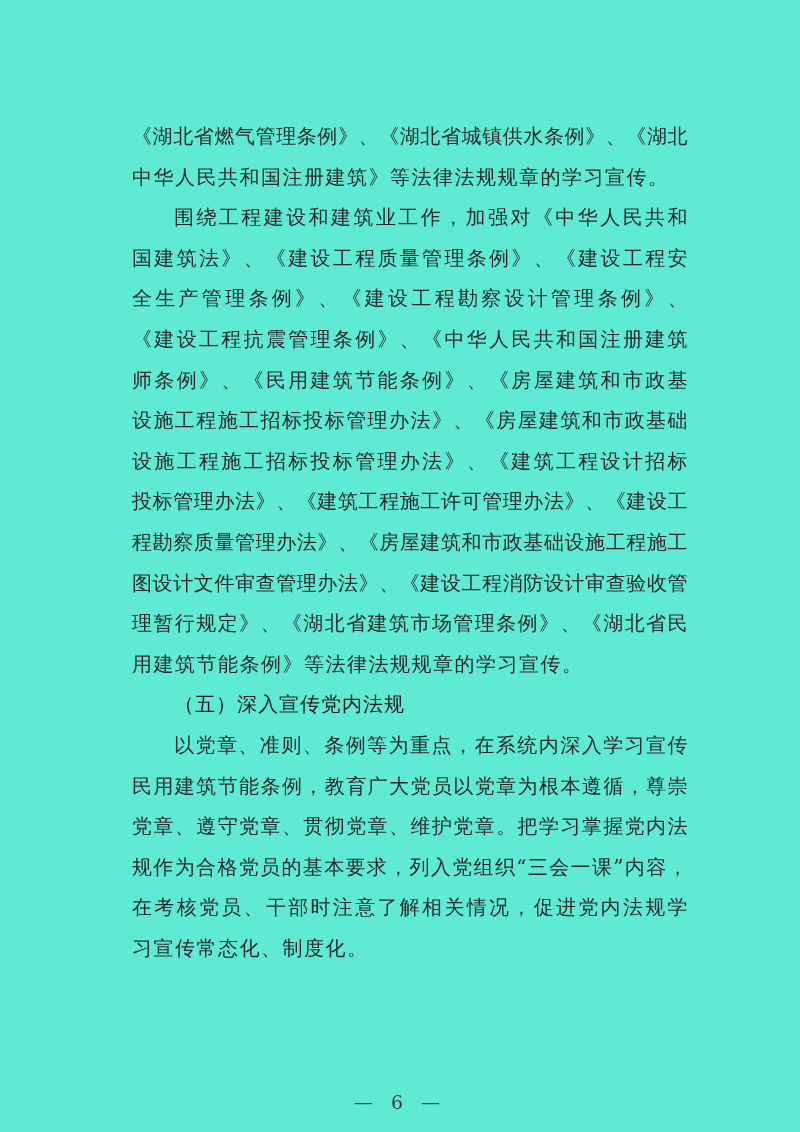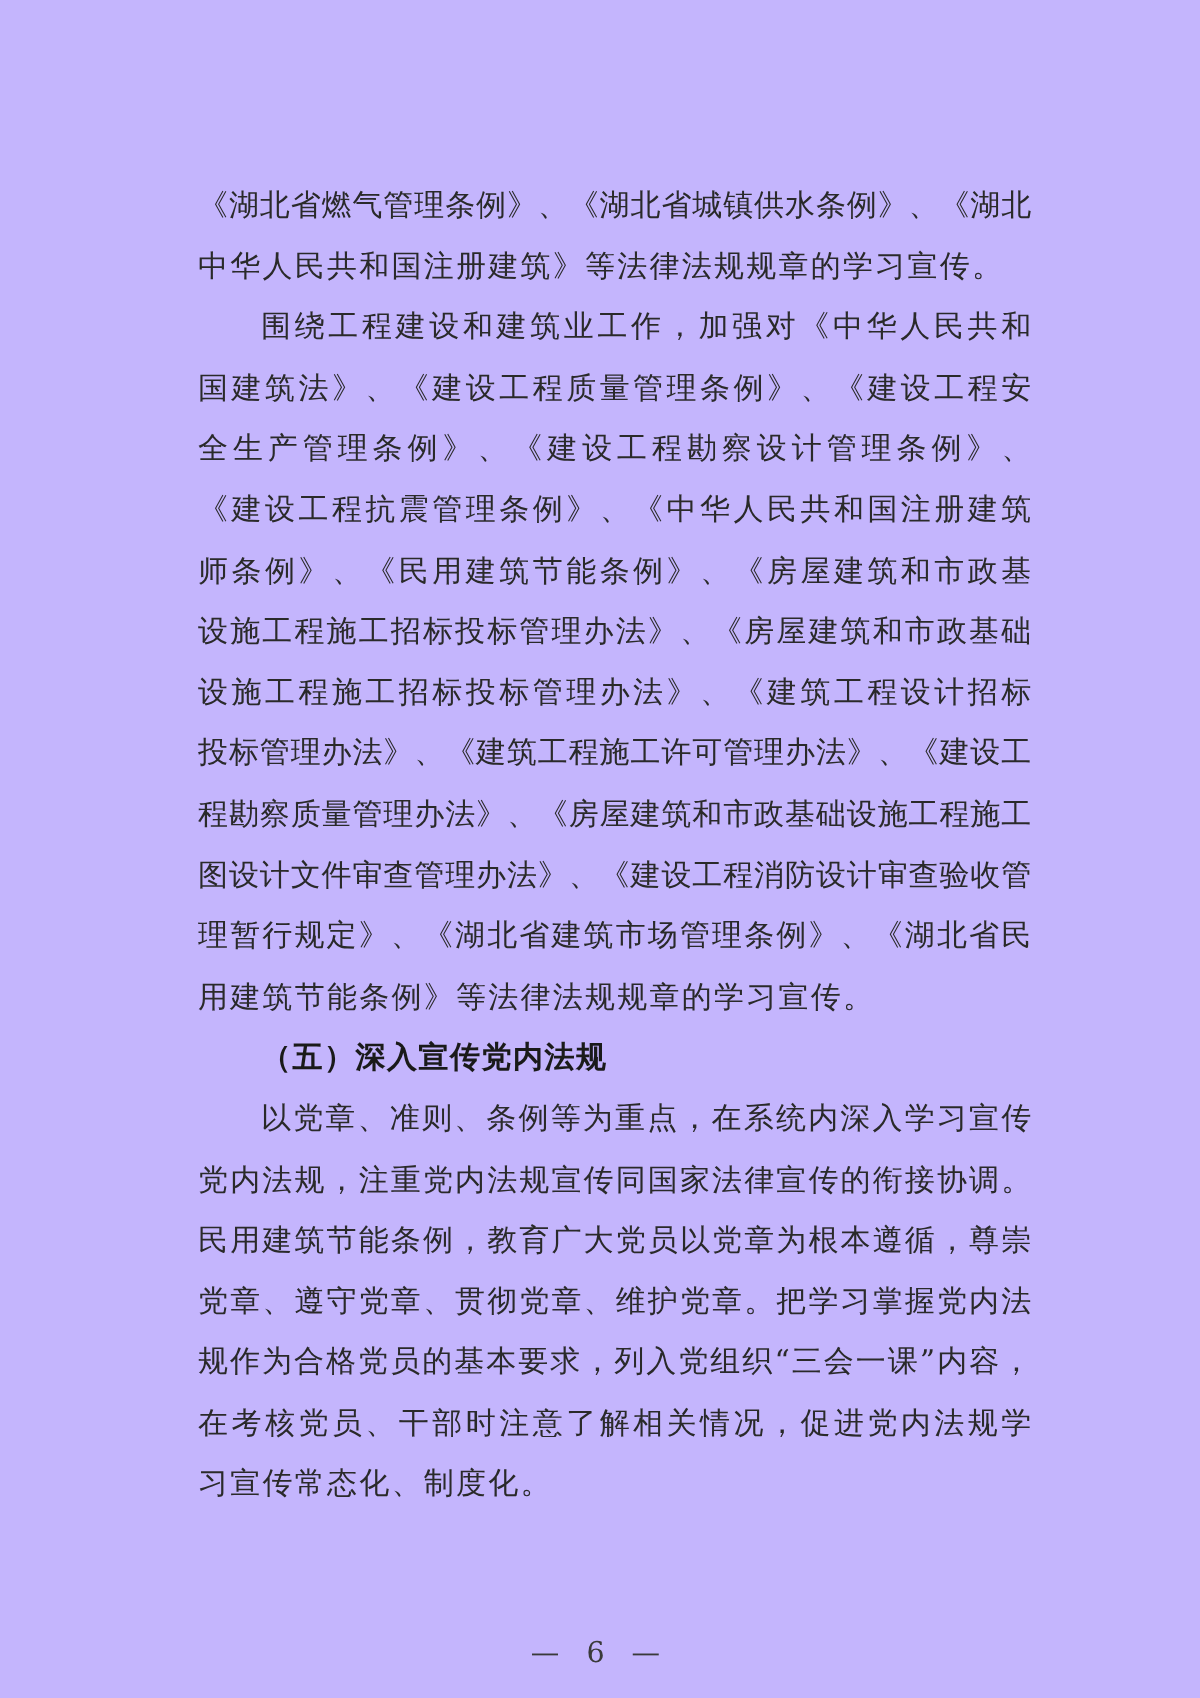--- a/index.html
+++ b/index.html
@@ -4,21 +4,21 @@
 <style>
   html, body {
     margin: 0;
     padding: 0;
     background: #ffffff;
   }
   .page {
     position: relative;
     width: 800px;
     height: 1132px;
-    background: #c4b5fd;
+    background: #5eead4;
     font-family: "DejaVu Serif", "Liberation Serif", serif;
     color: #222222;
     overflow: hidden;
   }
   .content {
     position: absolute;
     left: 132px;
     top: 116px;
     width: 556px;
   }
@@ -34,21 +34,21 @@
   }
   .line.end {
     text-align: left;
     text-align-last: left;
     letter-spacing: 1.5px;
   }
   .line.indent {
     padding-left: 42px;
   }
   .line.bold {
-    font-weight: 700;
+    font-weight: 400;
     color: #1a1a1a;
     text-align: left;
     text-align-last: left;
     letter-spacing: 1px;
   }
   .footer {
     position: absolute;
     left: 0;
     top: 1091px;
     width: 100%;
@@ -72,21 +72,20 @@
       <div class="line">师条例》、《民用建筑节能条例》、《房屋建筑和市政基</div>
       <div class="line">设施工程施工招标投标管理办法》、《房屋建筑和市政基础</div>
       <div class="line">设施工程施工招标投标管理办法》、《建筑工程设计招标</div>
       <div class="line">投标管理办法》、《建筑工程施工许可管理办法》、《建设工</div>
       <div class="line">程勘察质量管理办法》、《房屋建筑和市政基础设施工程施工</div>
       <div class="line">图设计文件审查管理办法》、《建设工程消防设计审查验收管</div>
       <div class="line">理暂行规定》、《湖北省建筑市场管理条例》、《湖北省民</div>
       <div class="line end">用建筑节能条例》等法律法规规章的学习宣传。</div>
       <div class="line bold indent end">（五）深入宣传党内法规</div>
       <div class="line indent">以党章、准则、条例等为重点，在系统内深入学习宣传</div>
-      <div class="line">党内法规，注重党内法规宣传同国家法律宣传的衔接协调。</div>
       <div class="line">民用建筑节能条例，教育广大党员以党章为根本遵循，尊崇</div>
       <div class="line">党章、遵守党章、贯彻党章、维护党章。把学习掌握党内法</div>
       <div class="line">规作为合格党员的基本要求，列入党组织“三会一课”内容，</div>
       <div class="line">在考核党员、干部时注意了解相关情况，促进党内法规学</div>
       <div class="line end">习宣传常态化、制度化。</div>
     </div>
   <div class="footer">— 6 —</div>
 </div>
 
 </body></html>

